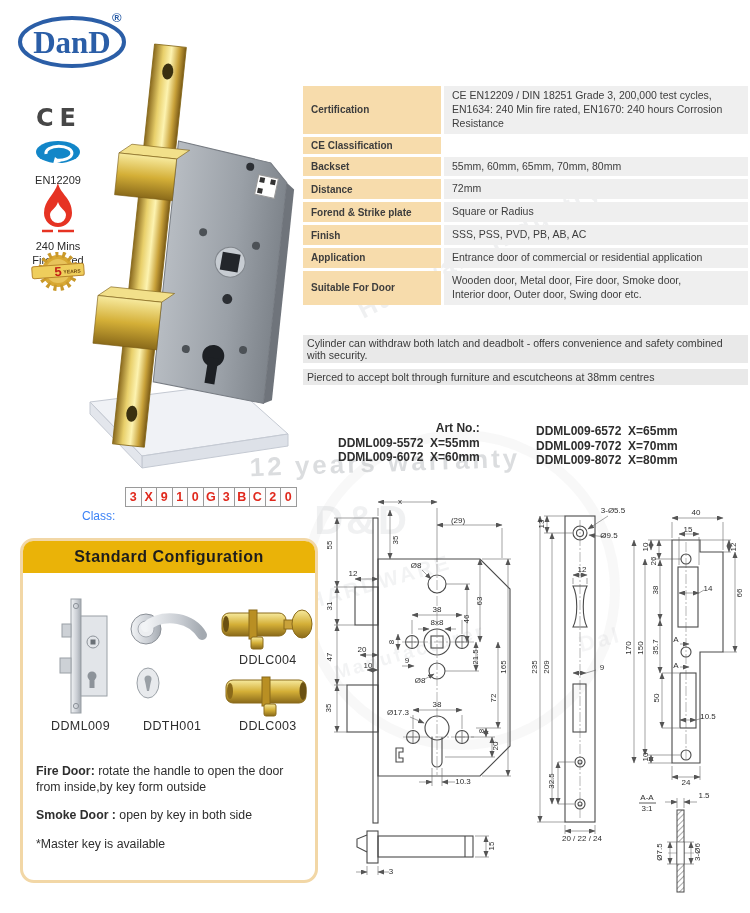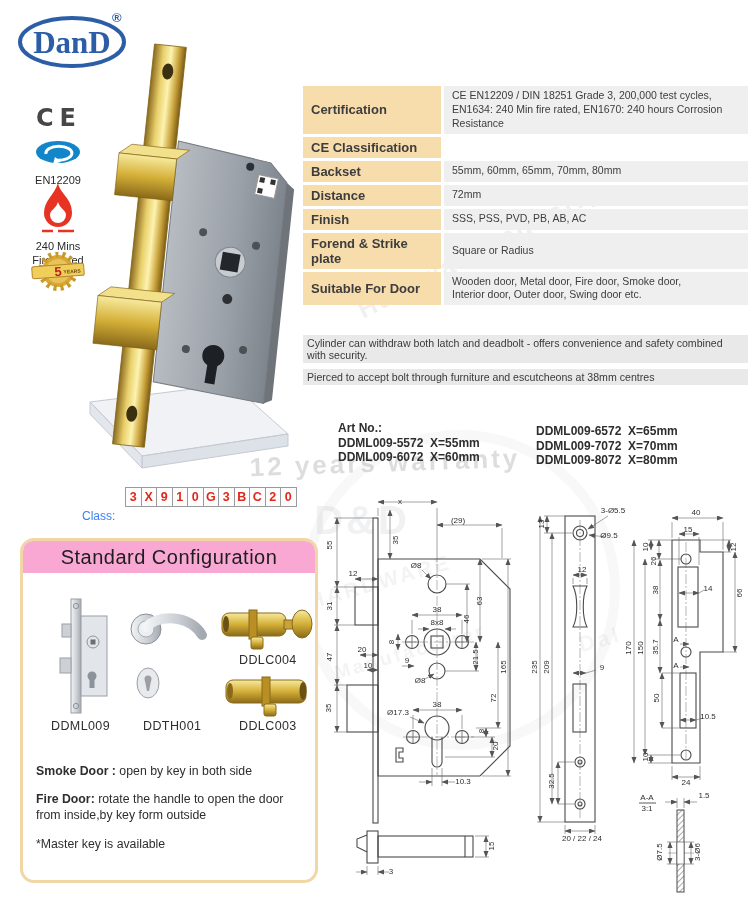--- a/index.html
+++ b/index.html
@@ -10,36 +10,36 @@
   .wm-circle{position:absolute;left:300px;top:430px;width:300px;height:300px;border:10px solid rgba(140,140,140,.06);border-radius:50%;pointer-events:none;}
   
   .logo{position:absolute;left:14px;top:12px;width:130px;height:60px;}
   .reg{position:absolute;left:112px;top:10px;font-size:13px;font-weight:bold;color:#2B5EA7;}
   .ce{position:absolute;left:24px;top:104px;width:70px;text-align:center;font-size:24px;font-weight:bold;color:#474747;letter-spacing:6px;font-family:"DejaVu Sans",sans-serif;}
   .icn{position:absolute;text-align:center;}
   .icn .cap{font-size:11px;color:#2b2b2b;line-height:1.25;margin-top:2px;}
   
   .spec-table{position:absolute;left:303px;top:86px;width:445px;}
   .srow{display:flex;margin-bottom:3px;}
-  .srow .lbl{width:122px;background:#F7DCAC;font-weight:bold;font-size:13px;padding:3px 8px;display:flex;align-items:center;flex:none;}
+  .srow .lbl{width:122px;background:#F7DCAC;font-weight:bold;font-size:10px;padding:3px 8px;display:flex;align-items:center;flex:none;}
   .srow .val{flex:1;background:#EFEFEF;font-size:10.5px;padding:3px 8px;display:flex;align-items:center;margin-left:3px;white-space:pre-line;line-height:1.32;}
   .notes{position:absolute;left:303px;top:335px;width:445px;}
   .note-band{background:#E9E9E9;font-size:10.6px;padding:2px 4px;margin-bottom:6px;color:#3a3a3a;}
   
-  .art{position:absolute;font-size:12px;font-weight:bold;color:#2e2e2e;line-height:14.5px;}
+  .art{position:absolute;font-size:12px;font-weight:bold;color:#2e2e2e;line-height:14.5px;text-align:right;}
   #art-col1{left:338px;top:421px;} #art-col2{left:536px;top:424px;}
   
   .class-label{position:absolute;left:82px;top:509px;font-size:12px;color:#3b82f6;}
   .class-boxes{position:absolute;left:126px;top:487px;display:flex;}
   .cbox{width:14.5px;height:18px;border:1px solid #9a9a9a;margin-left:-1px;background:#fdfdfd;
         color:#E0281C;font-weight:bold;font-size:12.5px;display:flex;align-items:center;justify-content:center;}
   
   .panel{position:absolute;left:20px;top:538px;width:292px;height:339px;border:3px solid #F2D7A6;border-radius:14px;background:#fff;}
-  .panel-head{height:32px;background:#f9a8d4;border-radius:10px 10px 0 0;display:flex;align-items:center;justify-content:center;
-              font-size:20px;font-weight:normal;color:#1d1d1d;letter-spacing:.5px;}
+  .panel-head{height:32px;background:#eab308;border-radius:10px 10px 0 0;display:flex;align-items:center;justify-content:center;
+              font-size:16px;font-weight:bold;color:#1d1d1d;letter-spacing:.5px;}
   .prod-label{position:absolute;font-size:12.5px;color:#2e2e2e;letter-spacing:.4px;}
   .panel-text{position:absolute;left:13px;top:222px;width:262px;font-size:12.3px;color:#2e2e2e;line-height:1.32;}
   .panel-text p{margin:0 0 12px 0;} .panel-text b{font-weight:bold;}
   
   .drawings{position:absolute;left:310px;top:480px;width:440px;height:433px;}
   .drawings svg{position:absolute;left:0;top:0;}
   .dim{position:absolute;font-size:8px;color:#2e2e2e;white-space:nowrap;transform:translate(-50%,-50%);line-height:1;}
   .dim.rot{transform:translate(-50%,-50%) rotate(-90deg);}
 </style>
 </head>
@@ -166,26 +166,30 @@
       </div>
       <div class="srow">
         <div class="lbl">Backset</div>
         <div class="val">55mm, 60mm, 65mm, 70mm, 80mm</div>
       </div>
       <div class="srow">
         <div class="lbl">Distance</div>
         <div class="val">72mm</div>
       </div>
       <div class="srow">
+        <div class="lbl">Forend &amp; Strike plate</div>
+        <div class="val">Square or Radius</div>
+      </div>
+      <div class="srow">
         <div class="lbl">Finish</div>
         <div class="val">SSS, PSS, PVD, PB, AB, AC</div>
       </div>
       <div class="srow">
-        <div class="lbl">Forend &amp; Strike plate</div>
-        <div class="val">Square or Radius</div>
+        <div class="lbl">Application</div>
+        <div class="val">Entrance door of commercial or residential application</div>
       </div>
       <div class="srow">
         <div class="lbl">Suitable For Door</div>
         <div class="val">Wooden door, Metal door, Fire door, Smoke door,
 Interior door, Outer door, Swing door etc.</div>
       </div>
     </div>
 
   <div class="notes" id="notes">
       <div class="note-band">Cylinder can withdraw both latch and deadbolt - offers convenience and safety combined with security.</div>
@@ -266,22 +270,22 @@
       <ellipse cx="82" cy="24" rx="3.5" ry="9" fill="#6a5012"></ellipse>
       <ellipse cx="9" cy="24" rx="3" ry="8" fill="#8a6a1a"></ellipse>
     </svg>
 
     <span class="prod-label" style="left:28px;top:178px;">DDML009</span>
     <span class="prod-label" style="left:120px;top:178px;">DDTH001</span>
     <span class="prod-label" style="left:216px;top:112px;">DDLC004</span>
     <span class="prod-label" style="left:216px;top:178px;">DDLC003</span>
 
     <div class="panel-text">
+      <p><b>Fire Door:</b><span> rotate the handle to open the door from inside,by key form outside</span></p>
       <p><b>Smoke Door :</b><span> open by key in both side</span></p>
-      <p><b>Fire Door:</b><span> rotate the handle to open the door from inside,by key form outside</span></p>
       <p><span>*Master key is available</span></p>
     </div>
   </div>
 
   <div class="drawings">
     <svg width="440" height="433" viewBox="0 0 440 433">
       <defs>
         <marker id="ar" markerWidth="7" markerHeight="6" refX="6" refY="2.5" orient="auto" markerUnits="userSpaceOnUse">
           <path d="M0,0 L6.5,2.5 L0,5 Z" fill="#555"></path>
         </marker>

